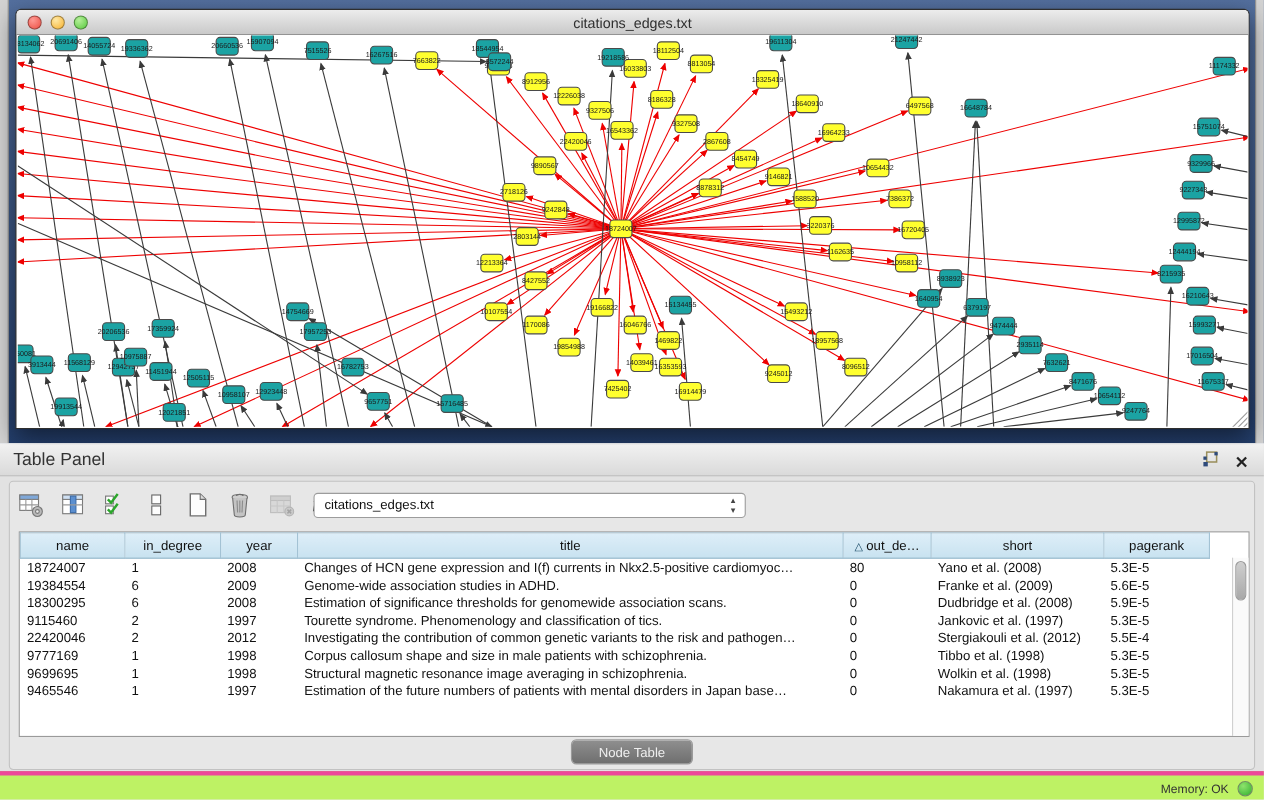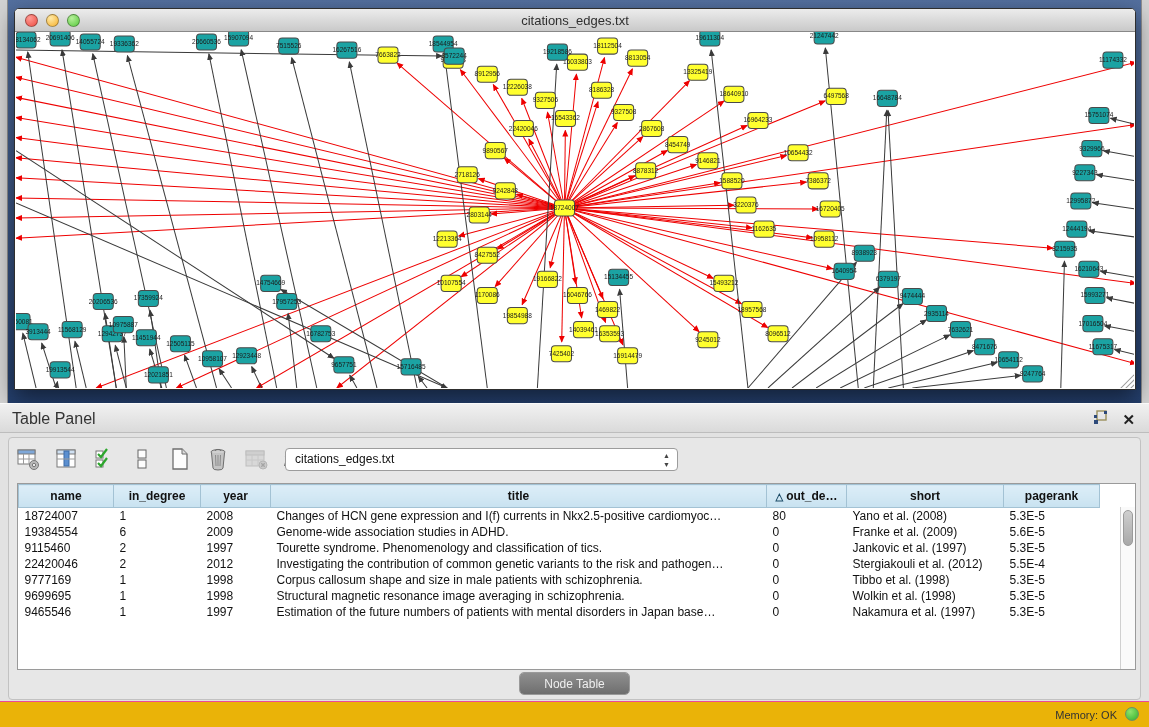--- a/index.html
+++ b/index.html
@@ -69,21 +69,21 @@
   .combo .arrows { position:absolute; right:7px; top:2px; font-size:7px; line-height:9px; color:#444; text-align:center; }
 
   
   .tablewrap {
     position:absolute; left:17px; top:483px; width:1119px; height:187px;
     background:#fff; border:1px solid #9a9a9a;
   }
   table.datatable { border-collapse:collapse; table-layout:fixed; width:1104px; font-size:12px; }
   table.datatable th {
     height:23px; background:linear-gradient(#ddeef8,#c8e2f0);
-    border:1px solid #a3c2d4; font-weight:bold; color:#111; text-align:center;
+    border:1px solid #a3c2d4; font-weight:normal; color:#111; text-align:center;
     overflow:hidden; white-space:nowrap;
   }
   table.datatable th.filler { background:#fff; border:none; }
   table.datatable td {
     height:16px; padding:0 0 0 6px; color:#111; white-space:nowrap; overflow:hidden;
     text-overflow:clip;
   }
   .sort-ind { font-size:10px; color:#1a4a66; margin-right:3px; }
   .vscroll {
     position:absolute; right:0; top:23px; width:15px; height:162px;
@@ -98,21 +98,21 @@
   .seg { display:flex; border:1px solid #9a9a9a; border-radius:5px; overflow:hidden; height:23px; background:#fff;flex-direction:column; }
   .seg .segbtn {
     border:none; background:linear-gradient(#ffffff,#ededed); font-size:12px; color:#111;
     padding:0 16px; line-height:22px; cursor:pointer; border-left:1px solid #b5b5b5;
   }
   .seg .segbtn:first-child { border-left:none; }
   .seg .segbtn.sel { background:linear-gradient(#8f8f8f,#6d6d6d); color:#efefef; }
   
   .statusbar {
     position:absolute; left:0; top:701px; width:1149px; height:26px;
-    border-top:1px solid #ec4899; background:#eab308;text-decoration:underline;
+    border-top:4px solid #ec4899; background:#bef264;text-decoration:underline;
   }
   .memory { position:absolute; right:32px; top:6px; font-size:11px; color:#333; line-height:14px; }
   .memdot {
     position:absolute; right:10px; top:5px; width:14px; height:14px; border-radius:50%;
     border:1px solid #6f8f62; background: radial-gradient(circle at 35% 30%, #8ee36c, #31b02e);
   }
 </style>
 </head>
 <body>
 
@@ -802,20 +802,30 @@
           <td>19384554</td>
           <td>6</td>
           <td>2009</td>
           <td>Genome-wide association studies in ADHD.</td>
           <td>0</td>
           <td>Franke et al. (2009)</td>
           <td>5.6E-5</td>
           <td></td>
         </tr>
         <tr>
+          <td>18300295</td>
+          <td>6</td>
+          <td>2008</td>
+          <td>Estimation of significance thresholds for genomewide association scans.</td>
+          <td>0</td>
+          <td>Dudbridge et al. (2008)</td>
+          <td>5.9E-5</td>
+          <td></td>
+        </tr>
+        <tr>
           <td>9115460</td>
           <td>2</td>
           <td>1997</td>
           <td>Tourette syndrome. Phenomenology and classification of tics.</td>
           <td>0</td>
           <td>Jankovic et al. (1997)</td>
           <td>5.3E-5</td>
           <td></td>
         </tr>
         <tr>

